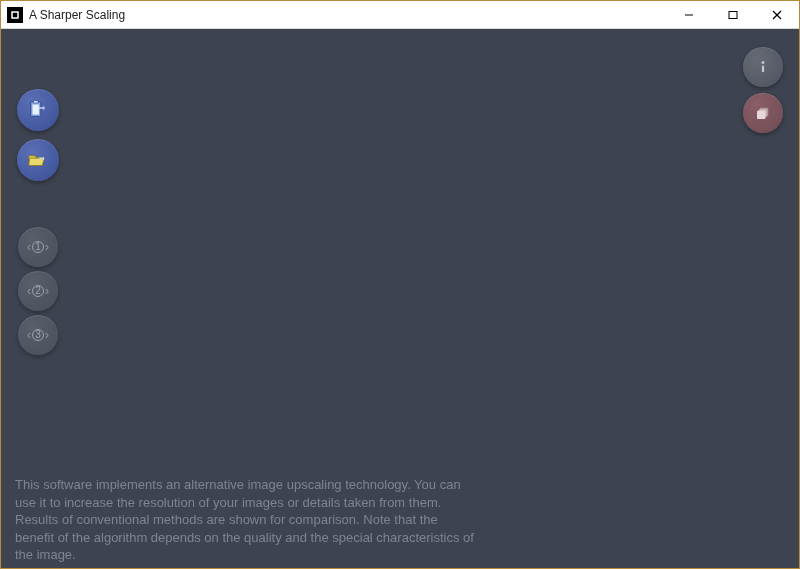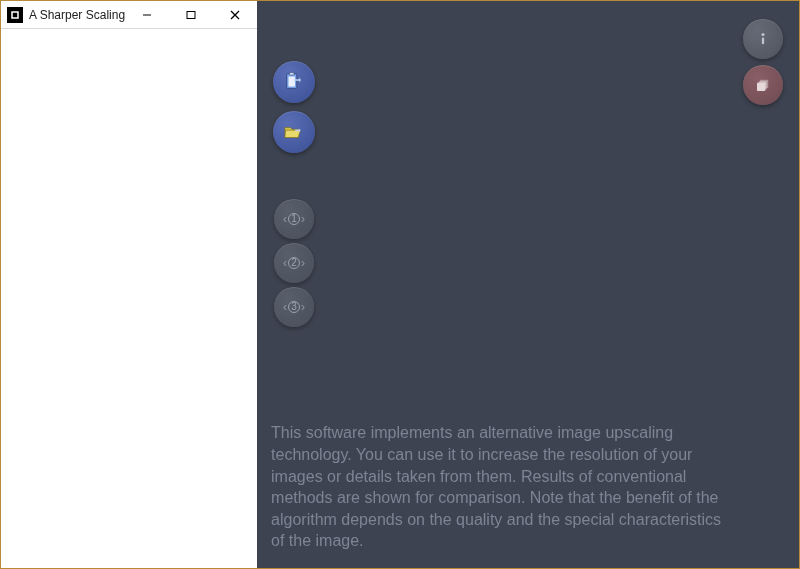--- a/index.html
+++ b/index.html
@@ -1,21 +1,21 @@
 <!DOCTYPE html>
 <html><head>
 <meta charset="utf-8">
 <style>
   * { box-sizing: border-box; margin: 0; padding: 0; }
   html, body { width: 800px; height: 569px; font-family: "Segoe UI", Tahoma, sans-serif; overflow: hidden; }
   .window {
     width: 800px; height: 569px;
     background: #fff;
     border: 1px solid #b78a3a;
-    display: flex; flex-direction: row;
+    display: flex; flex-direction: column;
   }
   .titlebar {
     height: 28px;
     background: #ffffff;
     display: flex; align-items: center;
     padding: 0 0 0 6px;
     border-bottom: 1px solid #d9d9d9;
     font-size: 12px;
     color: #222;
   }
@@ -74,23 +74,23 @@
     font-size: 10px;
     width: 12px; height: 12px;
     border: 1px solid #aab0bc;
     border-radius: 50%;
     display: flex; align-items: center; justify-content: center;
     line-height: 1;
   }
 
   .desc {
     position: absolute;
-    left: 14px; bottom: 16px;
+    left: 14px; bottom: 4px;
     max-width: 460px;
-    font-size: 16px;
+    font-size: 13px;
     line-height: 1.35;
     color: #7d8494;
   }
 
   
   svg.icon { width: 22px; height: 22px; }
   svg.icon-sm { width: 18px; height: 18px; }
 </style>
 </head>
 <body>

